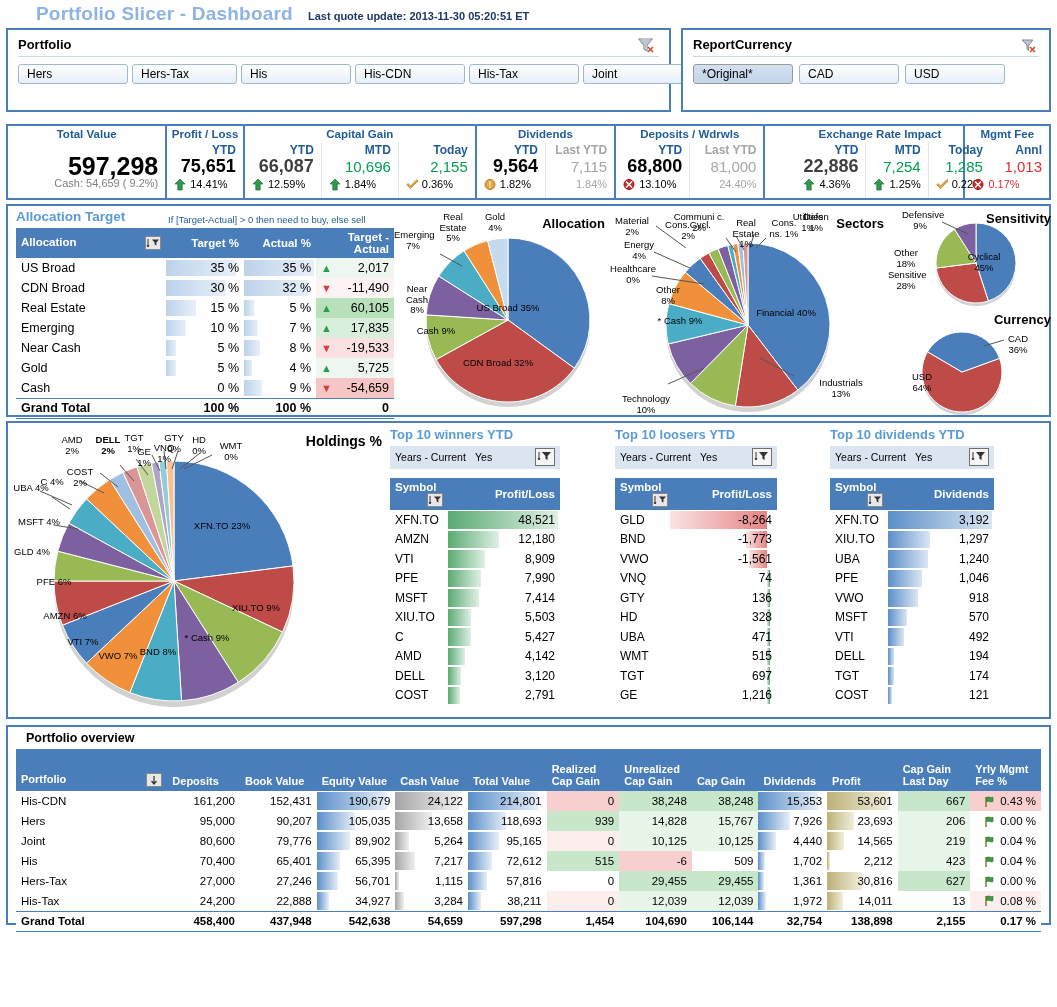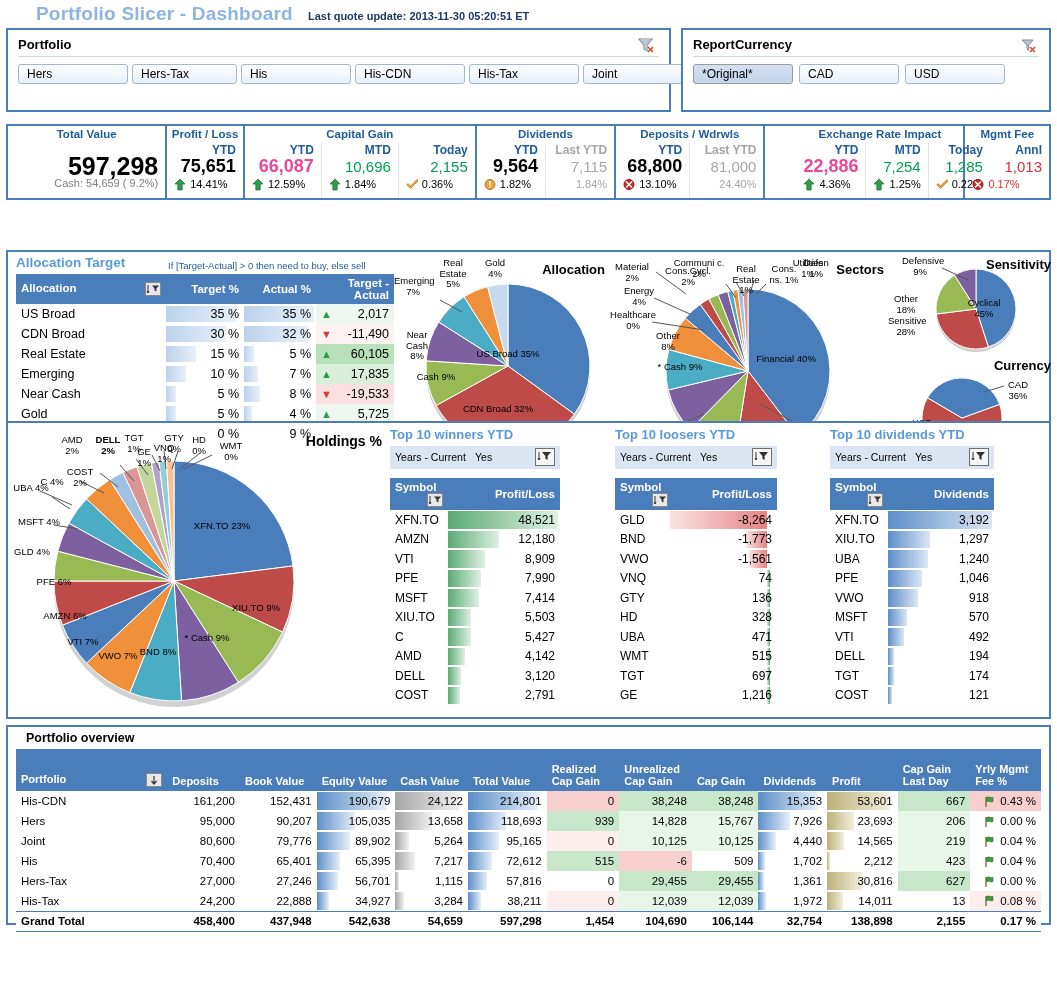--- a/index.html
+++ b/index.html
@@ -34,21 +34,21 @@
   #kpi { position:absolute; left:6px; top:124px; width:1045px; height:76px; border:2px solid #4a7ebb; background:#fff; display:flex; }
   .kgrp { display:flex; flex-direction:column; border-right:2px solid #4a7ebb; }
   .kgrp:last-child { border-right:none; }
   .kgrp-title { text-align:center; font-size:11.5px; font-weight:bold; color:#1f5c99; padding-top:2px; height:17px; }
   .kcols { display:flex; flex:1; }
   .kcol { display:flex; flex-direction:column; align-items:flex-end; padding:0 7px 2px 7px; border-left:1px solid #dce6f1; flex:1; }
   .kcol:first-child { border-left:none; }
   .klab { font-size:12px; font-weight:bold; color:#1f5c99; height:13px; }
   .klab.dim { color:#a6a6a6; }
   .kval { font-size:18px; font-weight:bold; color:#000; line-height:21px; }
-  .kval.green { color:#ec4899; }
+  .kval.green { color:#404040; }
   .kval.greensm { color:#00a050; font-size:15px; font-weight:normal; }
   .kval.graysm { color:#a6a6a6; font-size:15px; font-weight:normal; }
   .kval.red { color:#e03030; font-size:15px; font-weight:normal; }
   .kpct { display:flex; align-items:center; gap:4px; font-size:11px; height:14px; width:100%; justify-content:flex-end; }
   .kpct.dim { color:#a6a6a6; }
   .kpct.red { color:#e03030; }
   .ico { width:12px; height:12px; display:inline-block; }
 
   
   .ptitle { font-size:13.5px; font-weight:bold; color:#5b9bd5; }
@@ -307,21 +307,21 @@
                 <path d="M3 3.5l6 6M9 3.5l-6 6" stroke="#fff" stroke-width="1.5"></path>
               </svg>
             </span>
             <span>0.17%</span>
           </div>
         </div>
       </div>
     </div>
   </div>
 
-<div class="panel" id="alloc-panel" style="left:6px;top:204px;width:1045px;height:213px;margin-top:46px;">
+<div class="panel" id="alloc-panel" style="left:6px;top:204px;width:1045px;height:213px;">
   <div class="ptitle" style="position:absolute;left:8px;top:3px;">Allocation Target</div>
   <div class="note" style="left:160px;top:8px;font-weight:normal;">If [Target-Actual] &gt; 0 then need to buy, else sell</div>
   <div style="position:absolute;left:8px;top:22px;width:378px;">
     <table class="at" style="width:100%;">
       <thead>
           <tr id="at-head">
             <th style="width: 150px;"><span>Allocation</span><span style="float: right; width: 16px; height: 14px; background: rgb(232, 232, 232); border: 1px solid rgb(136, 136, 136); display: inline-block; position: relative;">
                 <svg width="14" height="12" viewBox="0 0 14 12">
                   <path d="M2 2v8M1 8l1 2 1-2" stroke="#333" stroke-width="1" fill="none"></path>
                   <path d="M6 2.5h7l-2.6 3v3l-1.8-1v-2z" fill="#333"></path>

